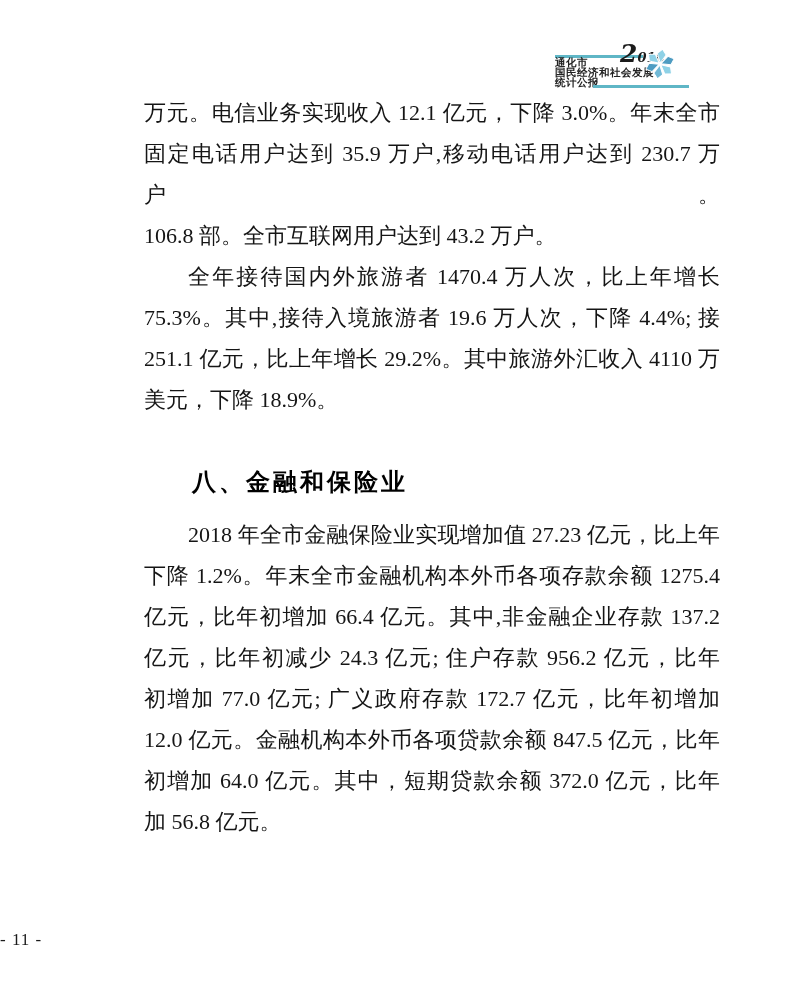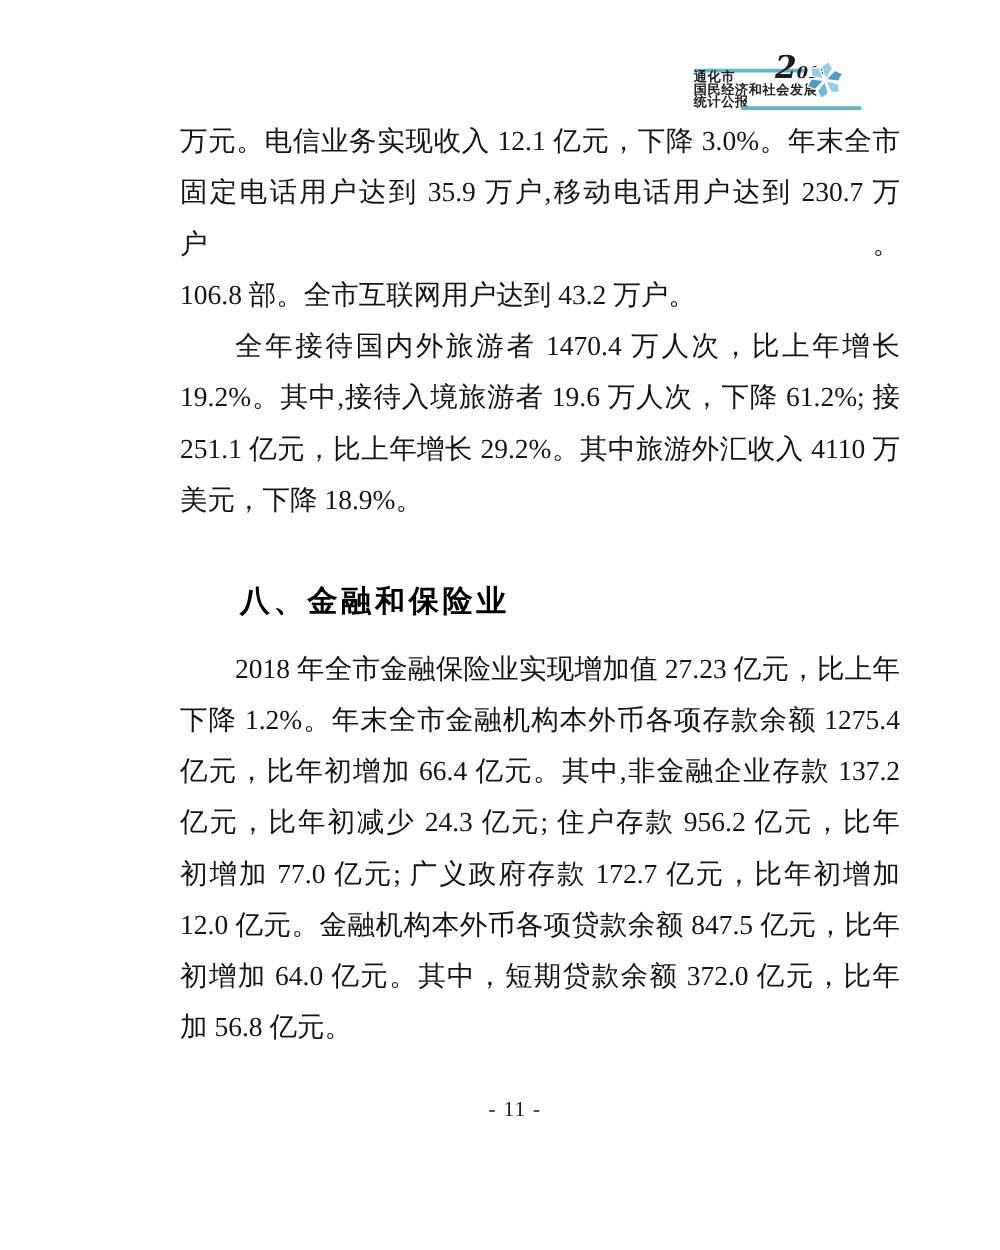--- a/index.html
+++ b/index.html
@@ -77,23 +77,22 @@
     font-size: 24px;
     line-height: 26px;
     letter-spacing: 3px;
     color: #000;
     margin: 49px 0 19px 48px;
   }
 
   
   .footer {
     position: absolute;
-    left: 0; top: 878px; width: 100%;
-    text-align: center;
-    padding-left: 24px;
+    left: 0; top: 930px; width: 100%;
+    text-align: left;
   }
   .page-number {
     font-size: 17px;
     letter-spacing: 1px;
     color: #1b1b1b;
   }
 </style>
 </head>
 <body>
 
@@ -121,21 +120,21 @@
   </div>
 
   <div class="doc-body">
       <div class="paragraph">
         <div class="line">万元。电信业务实现收入 12.1 亿元，下降 3.0%。年末全市</div>
         <div class="line">固定电话用户达到 35.9 万户,移动电话用户达到 230.7 万户。</div>
         <div class="line short">106.8 部。全市互联网用户达到 43.2 万户。</div>
       </div>
       <div class="paragraph indent">
         <div class="line">全年接待国内外旅游者 1470.4 万人次，比上年增长</div>
-        <div class="line">19.2%。其中,接待入境旅游者 19.6 万人次，下降 61.2%; 接</div>
+        <div class="line">75.3%。其中,接待入境旅游者 19.6 万人次，下降 4.4%; 接</div>
         <div class="line">251.1 亿元，比上年增长 29.2%。其中旅游外汇收入 4110 万</div>
         <div class="line short">美元，下降 18.9%。</div>
       </div>
       <div class="section-heading">八、金融和保险业</div>
       <div class="paragraph indent">
         <div class="line">2018 年全市金融保险业实现增加值 27.23 亿元，比上年</div>
         <div class="line">下降 1.2%。年末全市金融机构本外币各项存款余额 1275.4</div>
         <div class="line">亿元，比年初增加 66.4 亿元。其中,非金融企业存款 137.2</div>
         <div class="line">亿元，比年初减少 24.3 亿元; 住户存款 956.2 亿元，比年</div>
         <div class="line">初增加 77.0 亿元; 广义政府存款 172.7 亿元，比年初增加</div>

